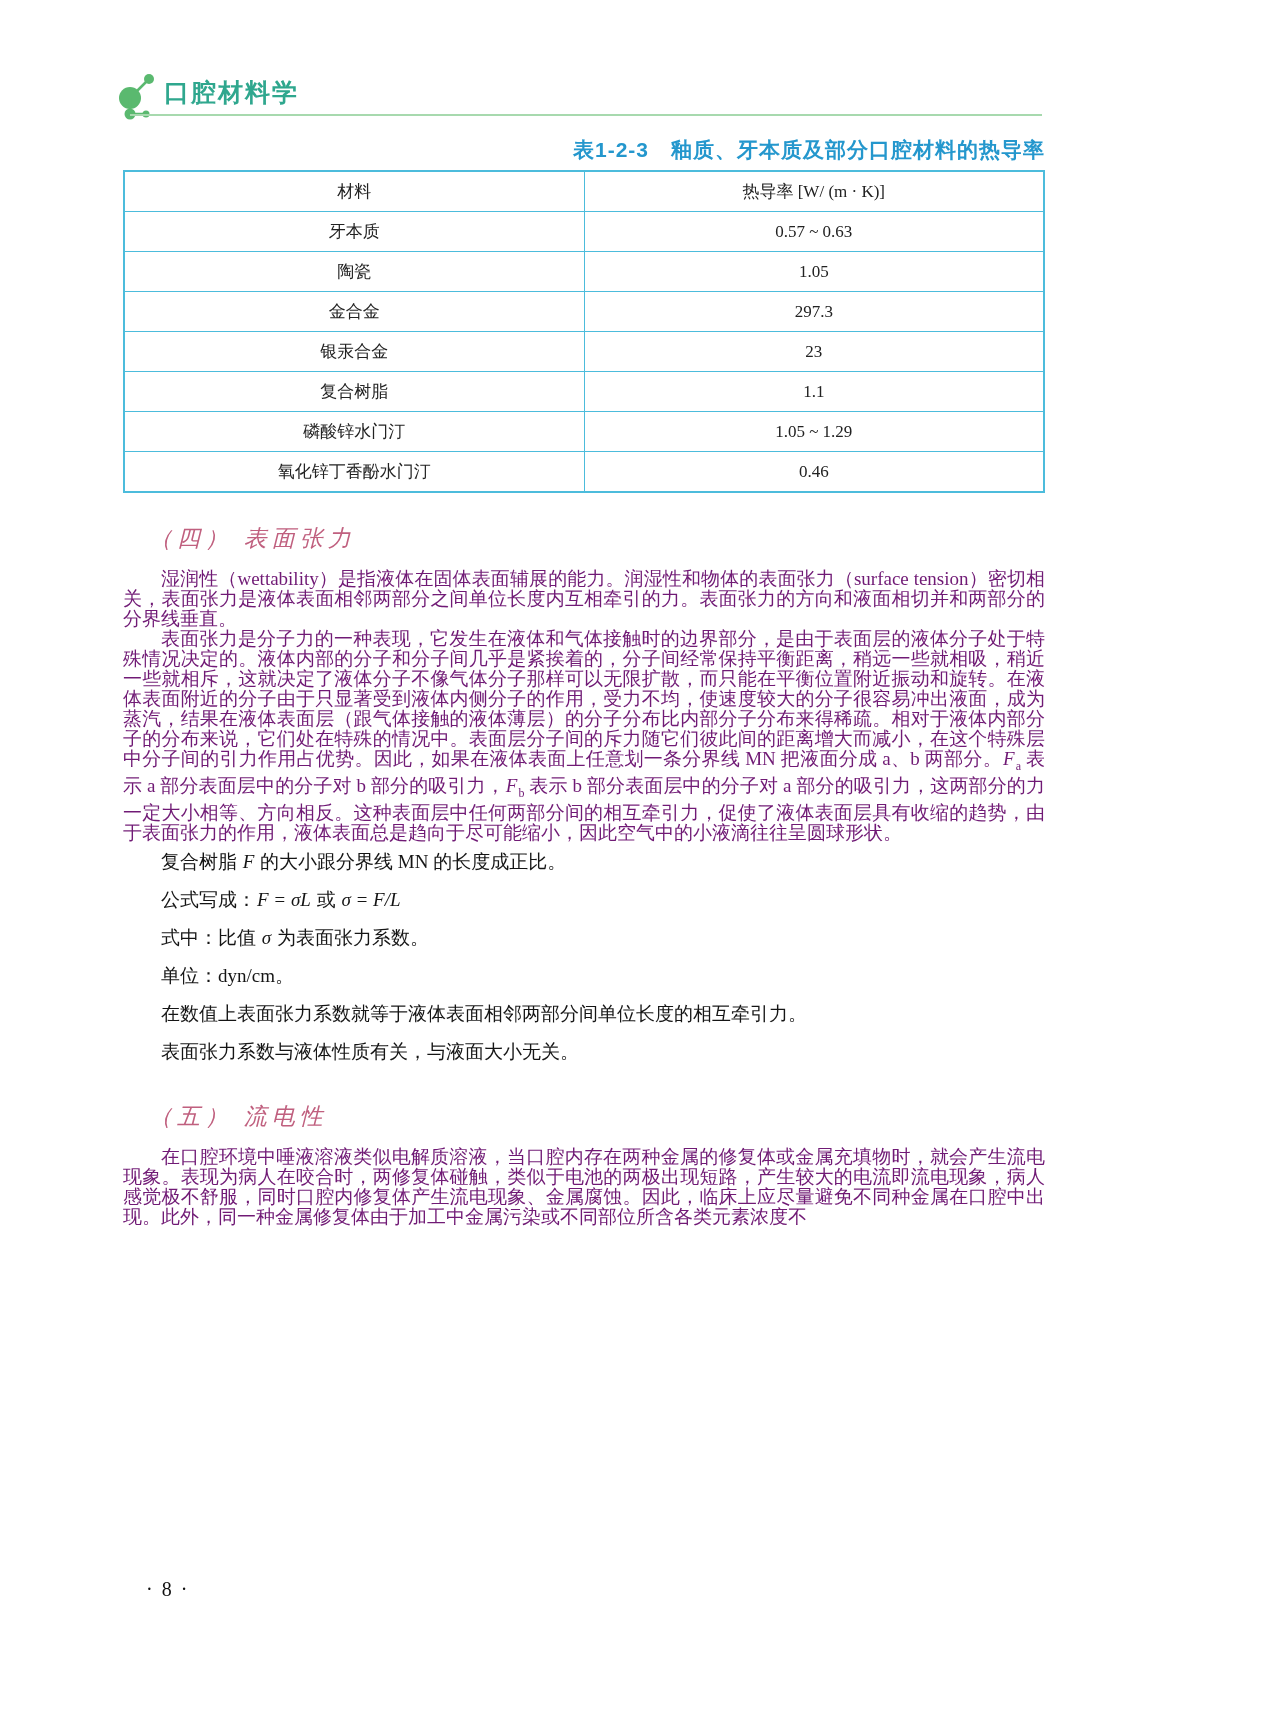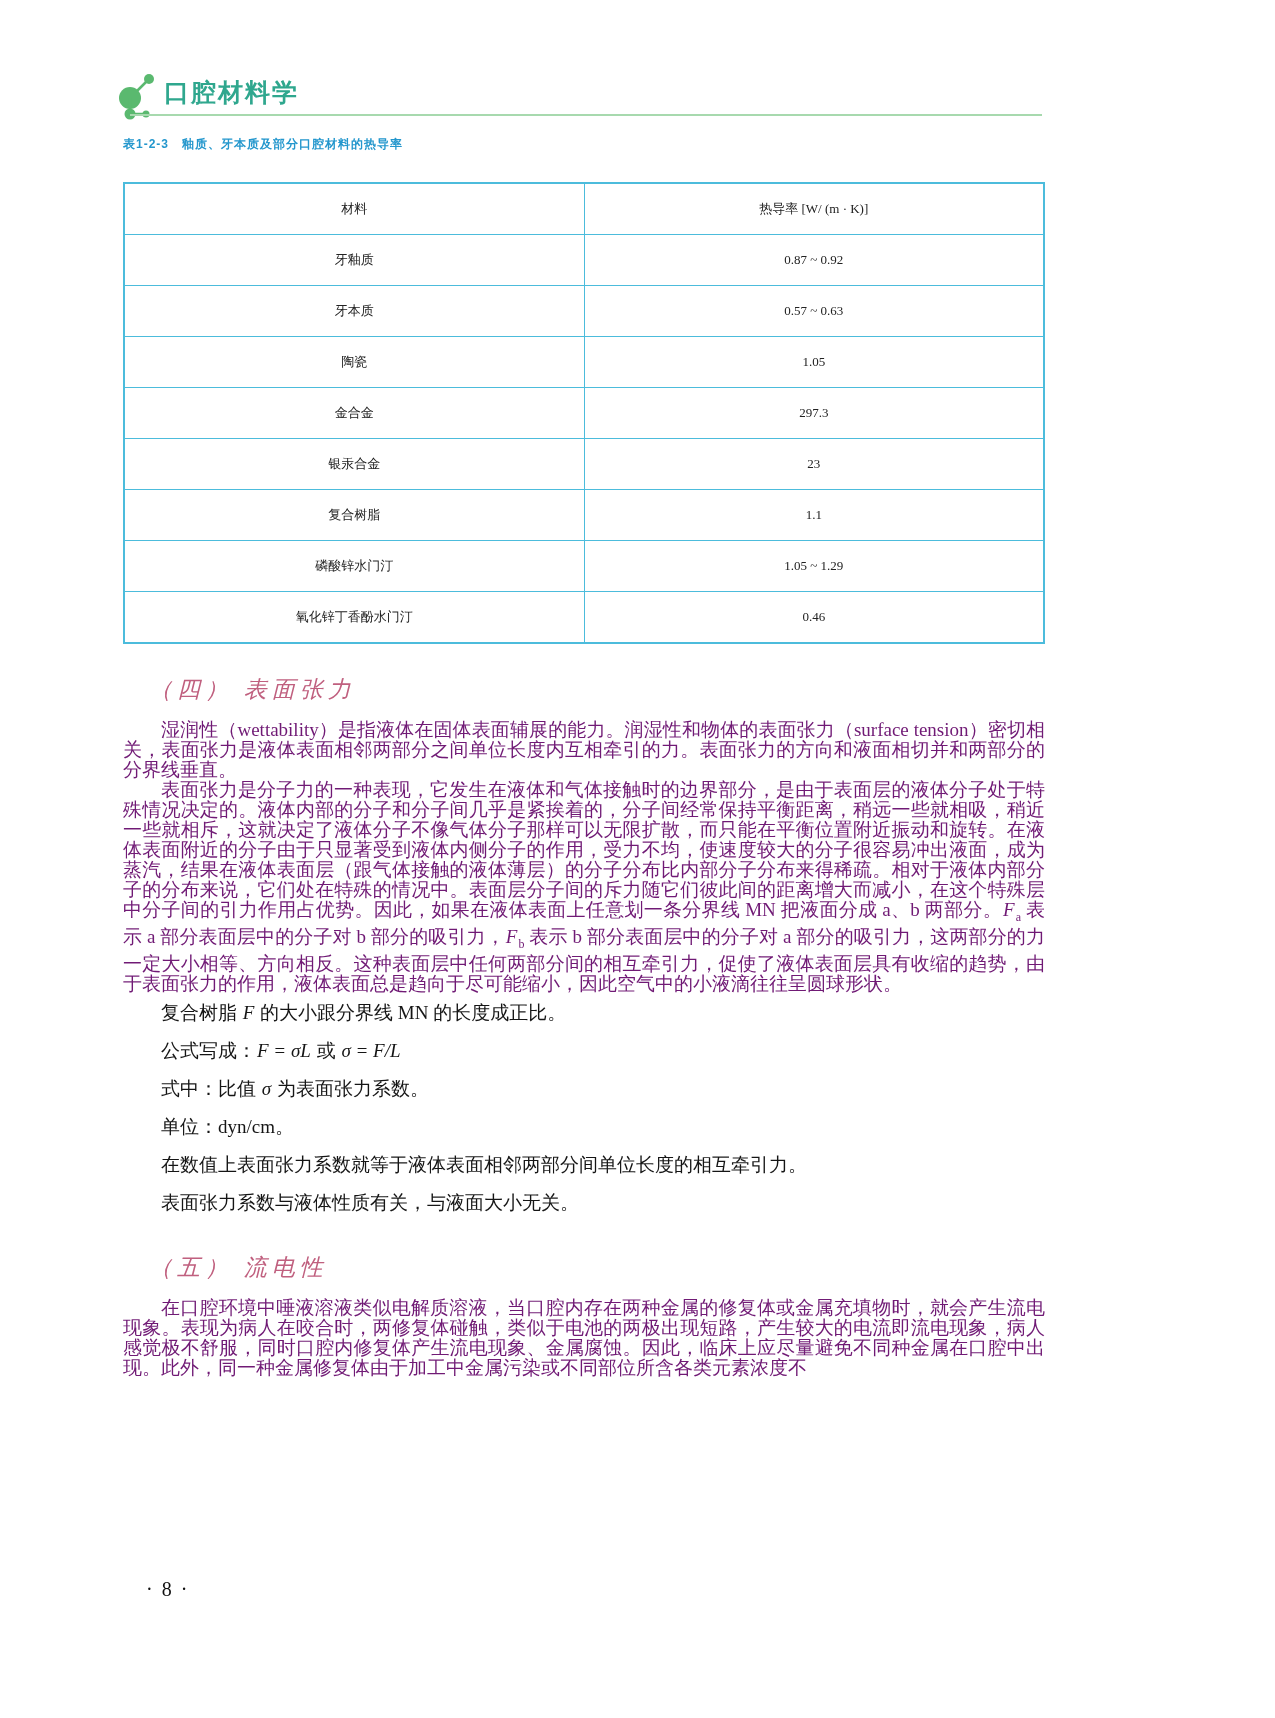--- a/index.html
+++ b/index.html
@@ -15,27 +15,27 @@
   .book-title {
     font-family:"Liberation Sans","DejaVu Sans",sans-serif;
     font-size:25px; font-weight:600; color:#2fa78e; letter-spacing:2px; margin-left:6px;
     position:relative; top:-4px;
   }
   .header-rule { position:absolute; left:130px; top:114px; width:912px; height:2px; background:#a7d9ae; }
   
   .content { position:absolute; left:123px; top:136px; width:922px; }
   
   .table-caption {
-    text-align:left; font-family:"Liberation Sans","DejaVu Sans",sans-serif;
-    font-weight:bold; font-size:12px; color:#2497cd; letter-spacing:1px; margin-bottom:29px;
+    text-align:right; font-family:"Liberation Sans","DejaVu Sans",sans-serif;
+    font-weight:bold; font-size:21px; color:#2497cd; letter-spacing:1px; margin-bottom:6px;
   }
   table.data { width:100%; border-collapse:collapse; table-layout:fixed; border:2px solid #4cbcdc; }
   table.data th, table.data td {
     border:1px solid #4cbcdc; height:35px; text-align:center; vertical-align:middle;
-    font-size:13px; font-weight:normal; color:#222; padding:16px 4px;
+    font-size:17px; font-weight:normal; color:#222; padding:8px 4px;
   }
   
   .sec-heading {
     margin:30px 0 15px 26px; font-size:23px; color:#c0607f;
     font-style:italic; font-weight:500; letter-spacing:5px;
   }
   
   p.body { font-size:19px; line-height:20px; text-align:justify; text-indent:2em; color:#701a75; }
   p.line { font-size:19px; line-height:38px; text-indent:2em; color:#151515; }
   .var { font-style:italic; font-family:"Liberation Serif","DejaVu Serif",serif; padding:0 1px; }
@@ -66,24 +66,20 @@
     <div class="table-caption">表1-2-3　釉质、牙本质及部分口腔材料的热导率</div>
 
     <table class="data">
       <thead>
         <tr>
           <th>材料</th>
           <th>热导率 [W/ (m · K)]</th>
         </tr>
       </thead>
       <tbody>
-        <tr>
-          <td>牙釉质</td>
-          <td>0.87 ~ 0.92</td>
-        </tr>
         <tr>
           <td>牙本质</td>
           <td>0.57 ~ 0.63</td>
         </tr>
         <tr>
           <td>陶瓷</td>
           <td>1.05</td>
         </tr>
         <tr>
           <td>金合金</td>

